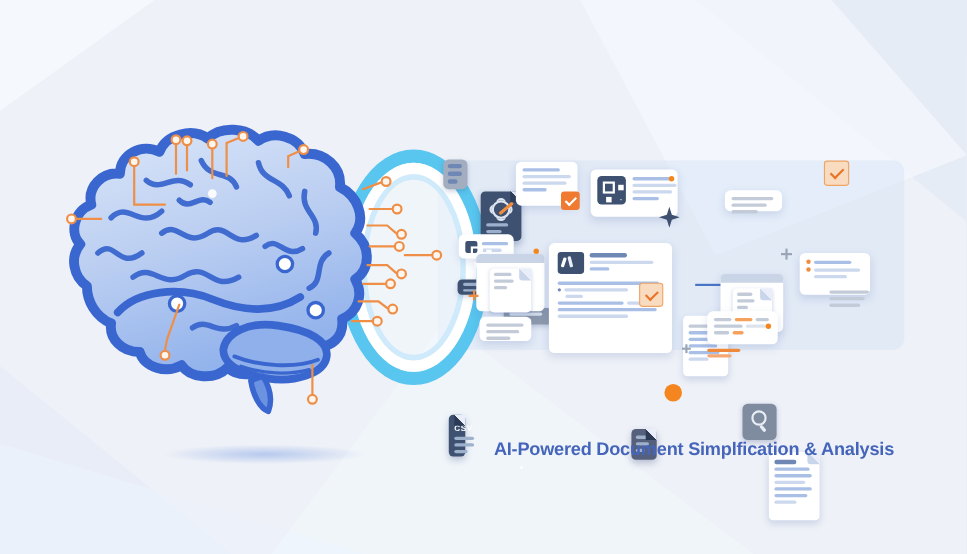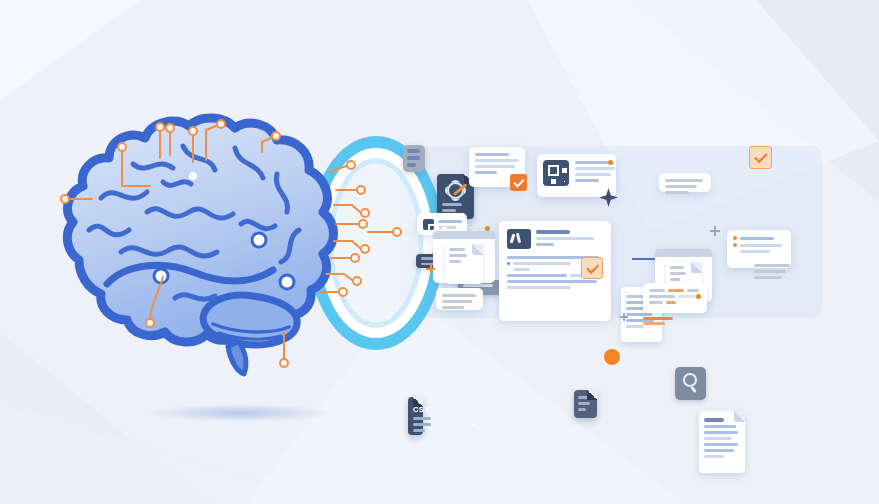--- a/index.html
+++ b/index.html
@@ -210,21 +210,21 @@
   <span class="ic slash" style="left:452px;top:188px;width:16px;height:2.5px;"></span>
   <div class="ic card" style="left:433px;top:231px;width:62px;height:52px;">
     <div class="topbar"></div>
     <div class="docw" style="width:30px;height:32px;margin:1px auto 0 auto;box-shadow:0 1px 3px rgba(70,100,170,.25);padding:4px;">
       <span class="fold"></span>
       <i class="ln g" style="width:16px;margin-top:0;"></i>
         <i class="ln g" style="width:18px;"></i>
         <i class="ln g" style="width:12px;"></i>
     </div>
   </div>
-  <div class="ic docn" style="left:408px;top:296px;width:15px;height:38px;">
+  <div class="ic docn" style="left:408px;top:276px;width:15px;height:38px;">
     <span class="fold"></span>
     <div class="csvlabel">CSV</div>
     <i class="ln nv" style="width:18px;"></i>
       <i class="ln nv" style="width:18px;"></i>
       <i class="ln nv" style="width:12px;"></i>
   </div>
   <div class="ic card" style="left:436px;top:288px;width:47px;height:22px;">
     <i class="ln g" style="width:34px;margin-top:0;"></i>
       <i class="ln g" style="width:30px;"></i>
       <i class="ln g" style="width:22px;"></i>
@@ -351,14 +351,15 @@
       <i class="ln g" style="width:32px;"></i>
       <i class="ln g" style="width:28px;"></i>
   </div>
   
   <span class="ic dotO" style="left:696px;top:294px;width:5px;height:5px;"></span>
   <span class="ic dotO" style="left:608px;top:160px;width:5px;height:5px;"></span>
   <span class="ic plus" style="left:620px;top:313px;width:8px;height:8px;color:#9aa6b8;"></span>
 
   
   <span class="branddot"></span>
+  <div class="tagline">AI-Powered Document Simplfication &amp; Analysis</div>
 
 </div>
 
 </body></html>

